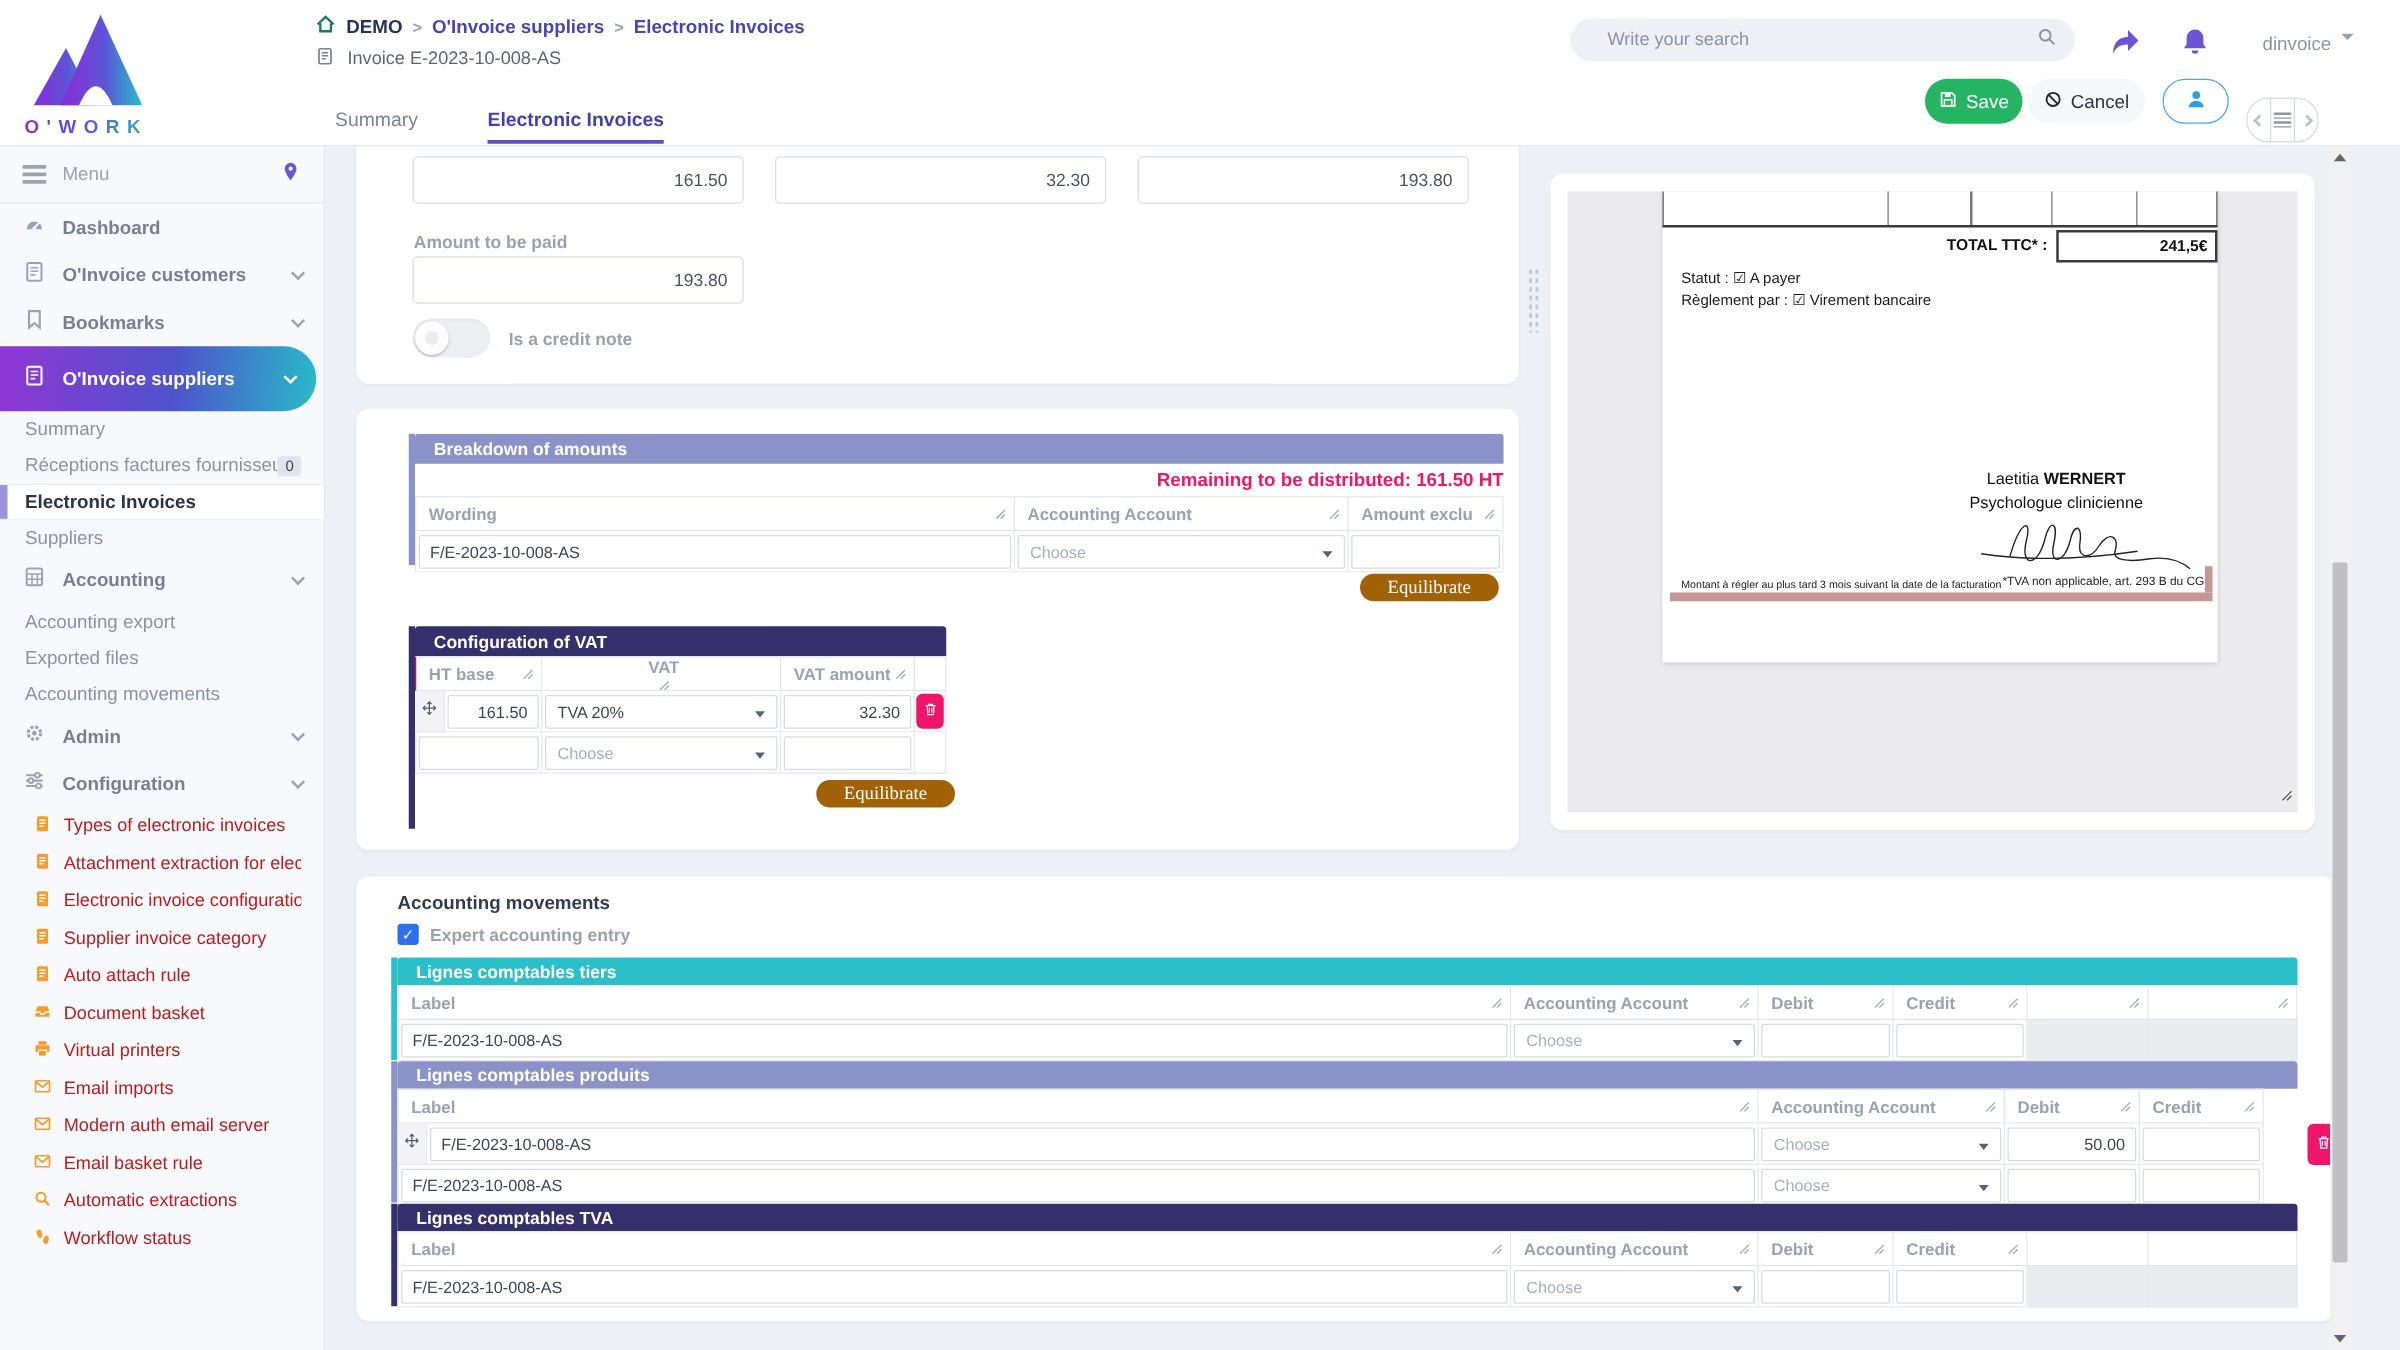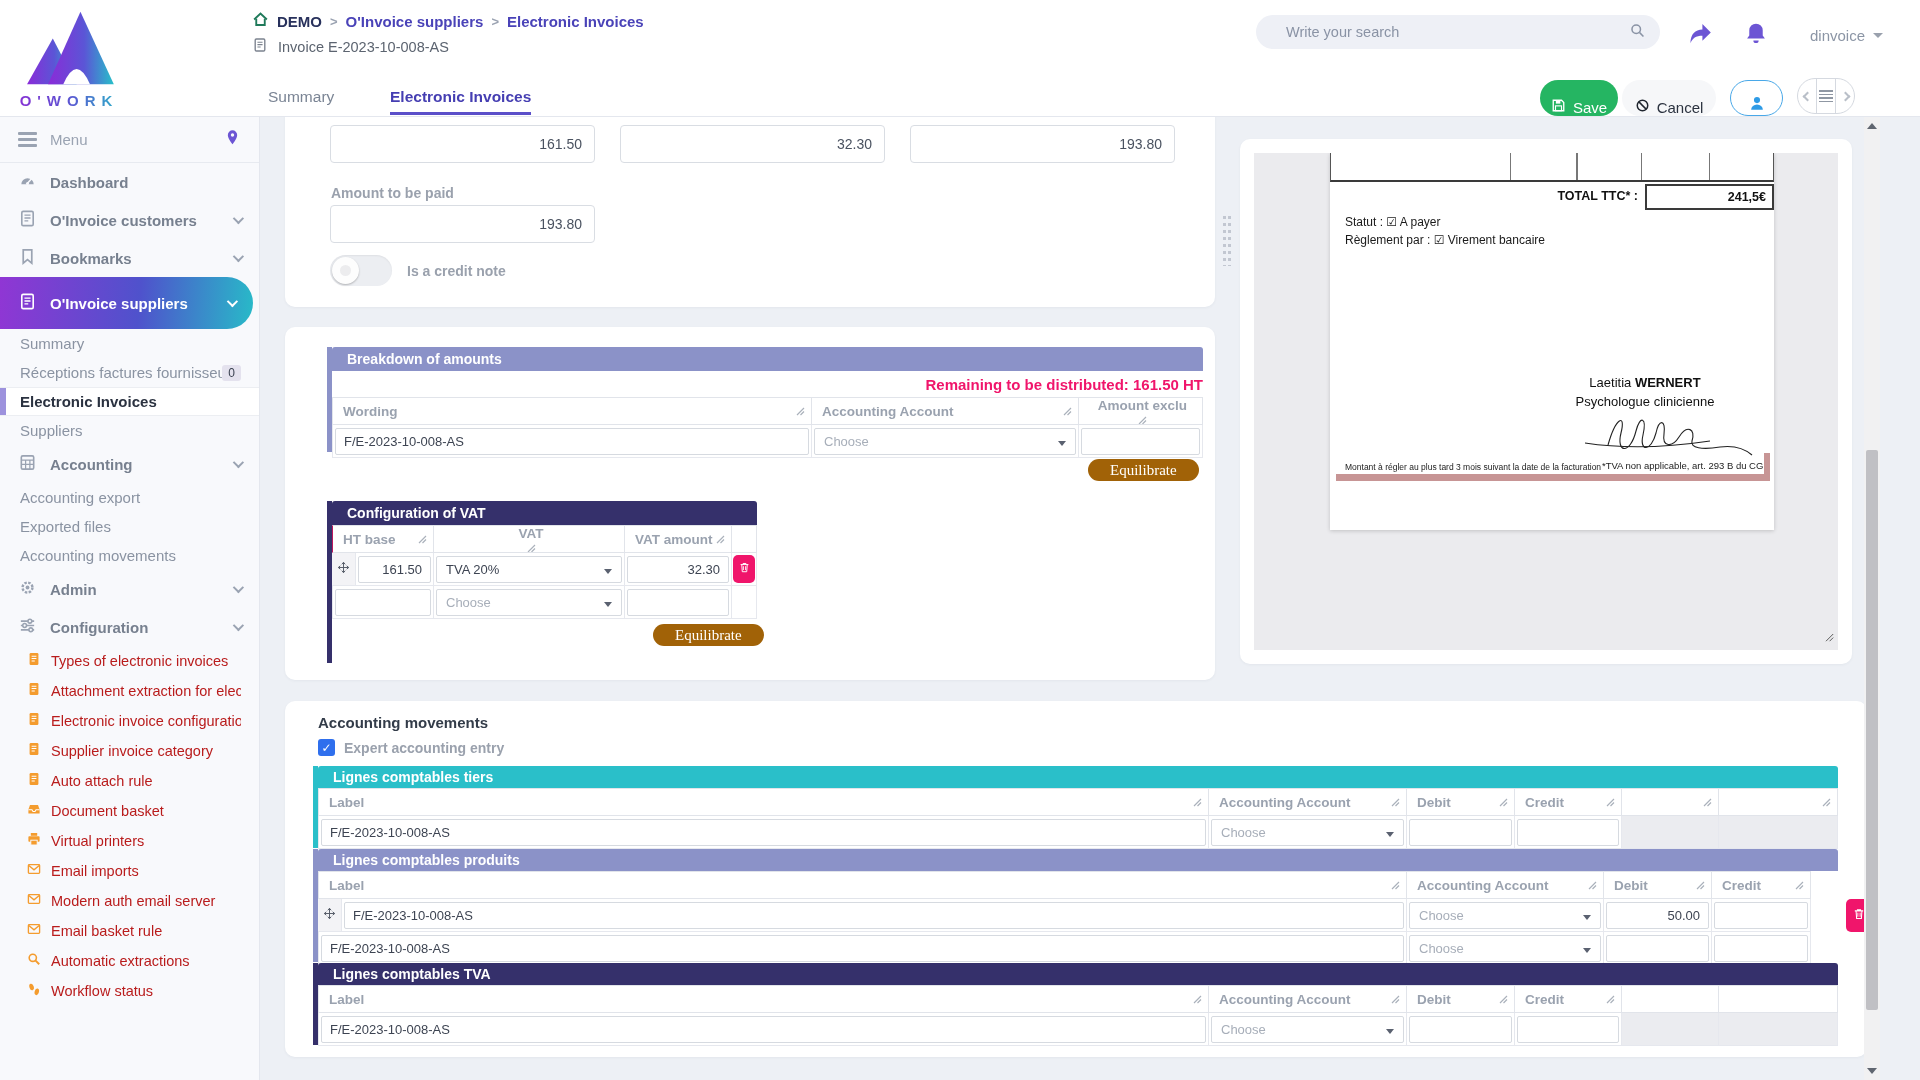--- a/index.html
+++ b/index.html
@@ -13,26 +13,26 @@
   .logo-text { font-size:15px; font-weight:bold; letter-spacing:6px; background:linear-gradient(90deg,#8a2fd4,#5b55d2,#29b9c8); -webkit-background-clip:text; background-clip:text; color:#7a3bd9; -webkit-text-fill-color:transparent; }
   .crumbs { position:absolute; left:252px; top:11px; display:flex; align-items:center; gap:8px; font-size:15px; }
   .crumb-root { color:#28315c; font-weight:bold; }
   .crumb-sep { color:#9aa2b1; font-weight:bold; font-size:13px; }
   .crumb-link { color:#4a43b8; font-weight:bold; cursor:pointer; }
   .doc-line { position:absolute; left:252px; top:37px; display:flex; align-items:center; gap:10px; font-size:14.5px; color:#5c6470; }
   .search-pill { position:absolute; left:1256px; top:15px; width:404px; height:34px; background:#eef0f6; border-radius:17px; display:flex; align-items:center; padding:0 14px 0 30px; }
   .search-pill input { flex:1; border:none; outline:none; background:transparent; font-size:14.5px; color:#3c4452; font-family:inherit; }
   .search-pill input::placeholder { color:#8a93a5; }
   .hicon { position:absolute; top:21px; cursor:pointer; }
-  .user-menu { position:absolute; left:1810px; top:27px; display:flex; align-items:center; gap:8px; cursor:pointer; color:#8b95a5; font-size:15px; }
+  .user-menu { position:absolute; left:1810px; top:27px; display:flex; align-items:flex-start; gap:8px; cursor:pointer; color:#8b95a5; font-size:15px; }
   .caret-down { width:0; height:0; border-left:5px solid transparent; border-right:5px solid transparent; border-top:5px solid #9aa1ad; }
 
   .tab { position:absolute; top:88px; font-size:15.5px; color:#7a8494; cursor:pointer; }
   .tab.active { color:#453eb2; font-weight:bold; border-bottom:3px solid #5b4fc9; padding-bottom:6px; }
-  .btn { position:absolute; top:80px; height:36px; border:none; border-radius:18px; font-family:inherit; font-size:15px; display:flex; align-items:flex-end; justify-content:center; gap:7px; cursor:pointer; }
+  .btn { position:absolute; top:63px; height:36px; border:none; border-radius:18px; font-family:inherit; font-size:15px; display:flex; align-items:center; justify-content:center; gap:7px; cursor:pointer; }
   .btn-save { left:1540px; width:78px; background:#25b562; color:#fff; }
   .btn-cancel { left:1622px; width:94px; background:#f6f7f9; color:#2c3340; }
   .btn-user { left:1730px; width:53px; background:#fff; border:1.5px solid #49a8e8; }
   .pager { position:absolute; left:1797px; top:78px; width:58px; height:36px; border:1px solid #d5d9e0; border-radius:18px; display:flex; align-items:center; background:#fff; }
   .pager .pg { flex:1; height:100%; display:flex; align-items:center; justify-content:center; cursor:pointer; }
   .pager .pg + .pg { border-left:1px solid #d5d9e0; }
   .arrow-l, .arrow-r { width:7px; height:7px; border-left:2px solid #b9bfc8; border-bottom:2px solid #b9bfc8; }
   .arrow-l { transform:rotate(45deg); }
   .arrow-r { transform:rotate(225deg); }
   .lines-icon { display:flex; flex-direction:column; gap:2px; }
@@ -137,21 +137,21 @@
             <span class="rzi"><svg width="9" height="9" viewBox="0 0 9 9">
                 <path d="M8 1 L1 8 M8 4.5 L4.5 8" stroke="#aab1bb" stroke-width="1.2" fill="none"></path>
               </svg></span>
           </div>
         <div class="th" style="width:267px;">
             <span>Accounting Account</span>
             <span class="rzi"><svg width="9" height="9" viewBox="0 0 9 9">
                 <path d="M8 1 L1 8 M8 4.5 L4.5 8" stroke="#aab1bb" stroke-width="1.2" fill="none"></path>
               </svg></span>
           </div>
-        <div class="th" style="width:124px;flex-direction:column;">
+        <div class="th" style="width:124px;">
             <span>Amount exclu</span>
             <span class="rzi"><svg width="9" height="9" viewBox="0 0 9 9">
                 <path d="M8 1 L1 8 M8 4.5 L4.5 8" stroke="#aab1bb" stroke-width="1.2" fill="none"></path>
               </svg></span>
           </div>
       </div>
       <div class="trow">
         <div class="td" style="width:480px; border-left:1px solid #e6e8ee;">
             <input class="cell-in" value="F/E-2023-10-008-AS" style="">
           </div>

